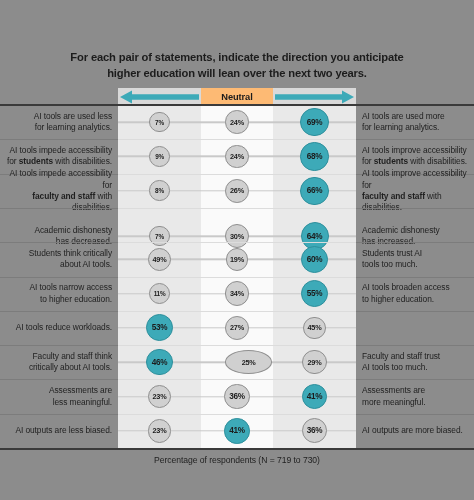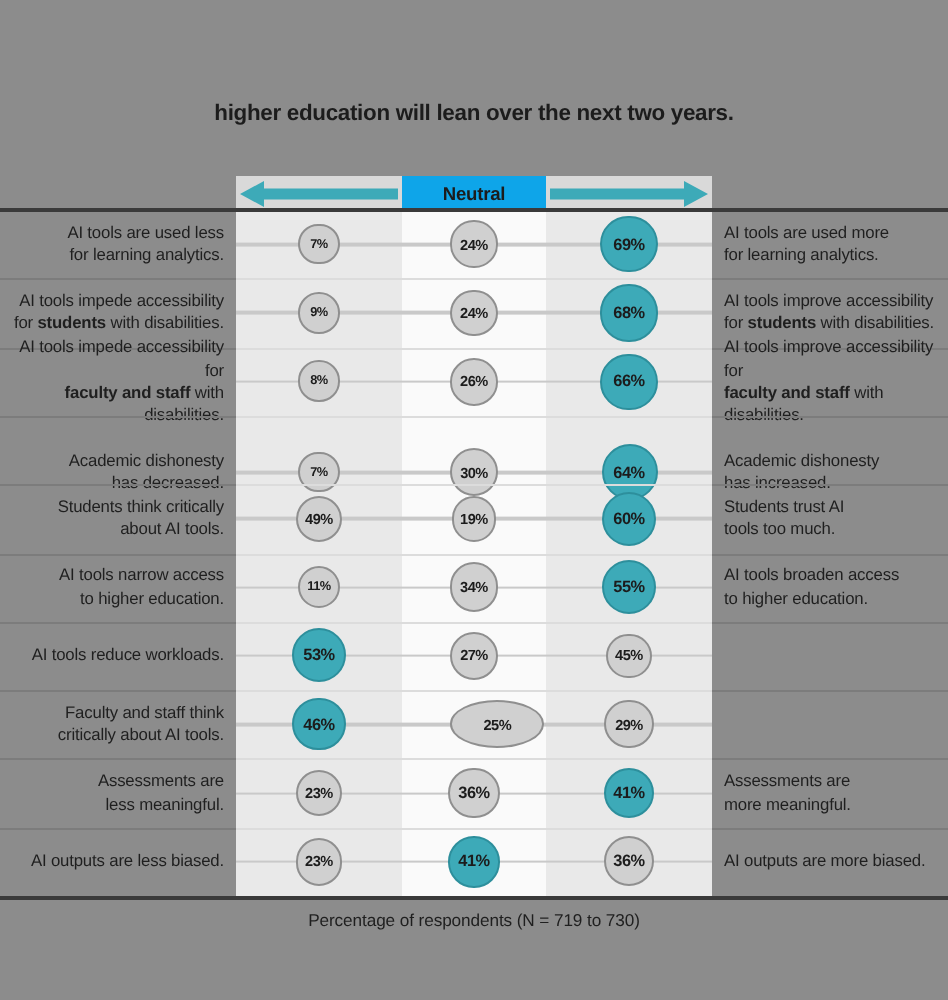--- a/index.html
+++ b/index.html
@@ -57,21 +57,21 @@
     left: 118px;
     width: 238px;
     height: 17px;
     display: flex;
   }
   .band-cell {
     position: relative;
     height: 100%;
   }
   .band-left  { width: 83px;  background: #d9d9d9; }
-  .band-mid   { width: 72px;  background: #0ea5e9; display:flex; align-items:center; justify-content:center; }
+  .band-mid   { width: 72px;  background: #fdba74; display:flex; align-items:center; justify-content:center; }
   .band-right { width: 83px;  background: #d9d9d9; }
 
   #neutral-label {
     font-size: 9.3px;
     font-weight: bold;
     color: #1c1c1c;
     letter-spacing: -0.1px;
   }
   .arrow-svg { position:absolute; top:50%; transform:translateY(-50%); left:0; }
 
@@ -197,20 +197,21 @@
   }
 </style>
 </head>
 <body>
 
 <div id="top-sliver"></div>
 
 <div id="figure">
 
   <div id="title">
+    <span class="line">For each pair of statements, indicate the direction you anticipate</span>
     <span class="line">higher education will lean over the next two years.</span>
   </div>
 
   <div id="arrow-band">
     <div class="band-cell band-left">
       <svg class="arrow-svg" width="83" height="15" viewBox="0 0 83 15">
         <polygon points="2,7.5 14,1 14,4.7 81,4.7 81,10.3 14,10.3 14,14" fill="#3daab8"></polygon>
       </svg>
     </div>
     <div class="band-cell band-mid">
@@ -311,20 +312,21 @@
           <div class="connector"></div>
           <div class="bubble teal" style="width: 26.9562px; height: 26.9562px; left: 28.0219px; margin-top: -13.4781px; font-size: 8.2px;">53%</div>
           <div class="bubble grey" style="width: 23.9344px; height: 23.9344px; left: 107.033px; margin-top: -11.9672px; font-size: 7.3px;">27%</div>
           <div class="bubble grey" style="width: 22.8846px; height: 22.8846px; left: 185.058px; margin-top: -11.4423px; font-size: 7.3px;">45%</div>
         </div>
       </div>
       <div class="row-sep" style="top: 345.1px;"></div>
       <div class="row-sep-inner" style="top: 345.1px;"></div>
       <div class="row" style="top: 345.1px; height: 34.3px;">
         <div class="label label-left">Faculty and staff think<br>critically about AI tools.</div>
+        <div class="label label-right">Faculty and staff trust<br>AI tools too much.</div>
         <div class="rowplot">
           <div class="connector"></div>
           <div class="bubble teal" style="width: 26.2344px; height: 26.2344px; left: 28.3828px; margin-top: -13.1172px; font-size: 8.2px;">46%</div>
           <div class="bubble grey" style="width: 47px; height: 23.65px; left: 107.175px; margin-top: -11.825px; font-size: 7.3px;">25%</div>
           <div class="bubble grey" style="width: 24.2085px; height: 24.2085px; left: 184.396px; margin-top: -12.1042px; font-size: 7.3px;">29%</div>
         </div>
       </div>
       <div class="row-sep" style="top: 379.4px;"></div>
       <div class="row-sep-inner" style="top: 379.4px;"></div>
       <div class="row" style="top: 379.4px; height: 34.3px;">

